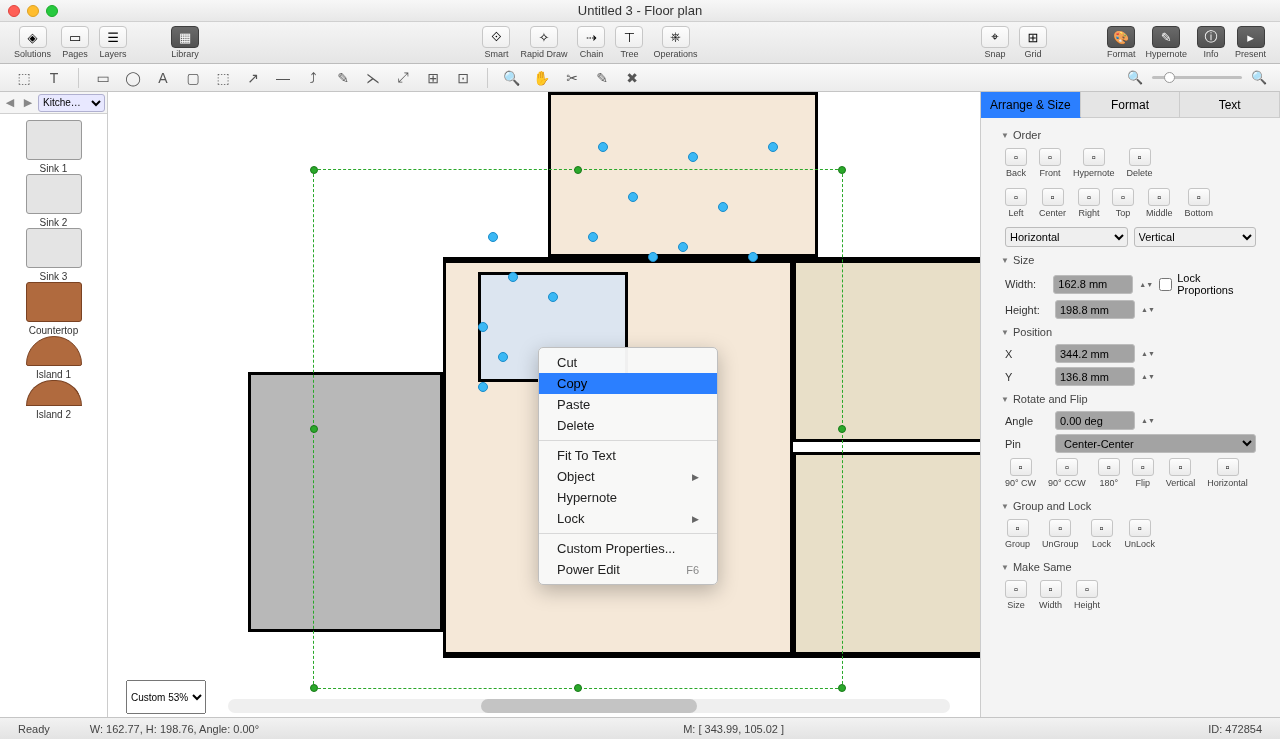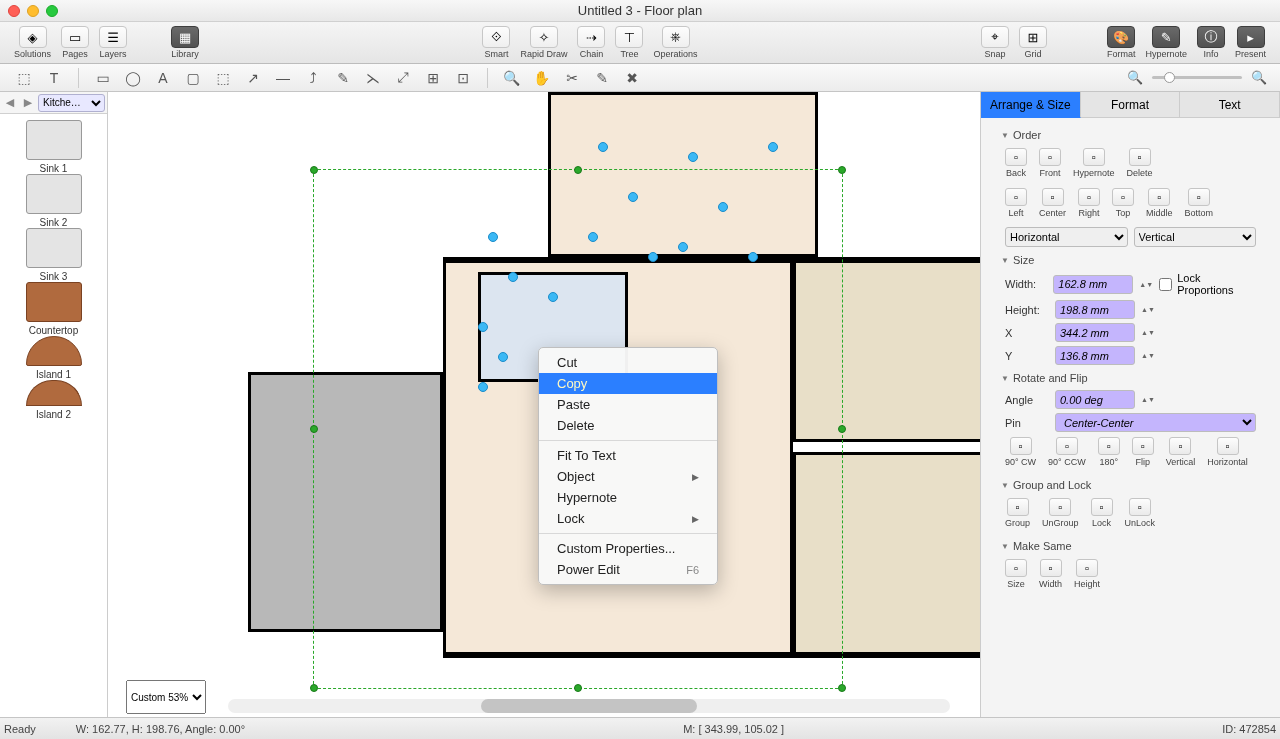--- a/index.html
+++ b/index.html
@@ -55,21 +55,21 @@
 .wall { position:absolute; background:#000; }
 .room { position:absolute; background:#f5e8d8; border:3px solid #000;}
 .bedroom { background:#e8dfc8;}
 .tile { background:#dce5f0;}
 .gray { background:#b8b8b8;}
 
 .dot { position:absolute; width:10px; height:10px; background:#3bb8f5; border-radius:50%; border:1px solid #1a8cca;}
 
 .ctxmenu { position:absolute; left:430px; top:255px; width:180px; background:rgba(248,248,248,0.97); border:1px solid #bfbfbf; border-radius:5px; box-shadow:0 6px 20px rgba(0,0,0,0.25); padding:4px 0; z-index:100;}
 .ctxmenu .mi { padding:3px 18px; font-size:13px; color:#222; cursor:pointer; display:flex; justify-content:space-between; align-items:center;}
-.ctxmenu .mi.hl { background:#2b7fff; color:#fef9c3; }
+.ctxmenu .mi.hl { background:#2b7fff; color:#000000; }
 .ctxmenu .msep { height:1px; background:#d8d8d8; margin:4px 0;}
 .ctxmenu .arrow::after{content:"▶"; font-size:9px; color:#666;}
 .ctxmenu .sc{font-size:11px;color:#888;}
 
 .zoombar { position:absolute; bottom:3px; left:18px; }
 .zoombar select{font-size:10px;height:34px;}
 .hscroll { position:absolute; bottom:4px; left:120px; right:30px; height:14px; background:#efefef; border-radius:7px;}
 .hscroll .thumb{position:absolute;left:35%;width:30%;height:100%;background:#c4c4c4;border-radius:7px;}
 
 
@@ -79,30 +79,30 @@
 .insp-tab.active { background:#2b7fff; color:#000000; border-bottom-color:#2b7fff;}
 .insp-body { flex:1; overflow-y:auto; padding:6px 20px;}
 .sect-h { font-size:11px; color:#444; padding:5px 0 4px; display:flex; align-items:center; gap:4px; cursor:pointer;}
 .sect-h::before{content:"▼"; font-size:8px; color:#777;}
 .btn-row { display:flex; gap:12px; padding:3px 4px 7px; flex-wrap:wrap;}
 .mini-btn { display:flex; flex-direction:column; align-items:center; gap:2px; cursor:pointer;}
 .mini-btn .mic { width:22px; height:18px; background:linear-gradient(#fdfdfd,#eaeaea); border:1px solid #c5c5c5; border-radius:3px; display:flex; align-items:center; justify-content:center; font-size:11px;}
 .mini-btn .mlbl { font-size:9px; color:#444;}
 .field-row { display:flex; align-items:center; gap:6px; padding:2px 4px;}
 .field-row label { width:44px; font-size:11px; color:#333;}
-.field-row input, .field-row select { font-size:11px; height:19px; border:1px solid #bcbcbc; border-radius:3px; padding:0 4px; background:#c4b5fd;font-style:italic;}
+.field-row input, .field-row select { font-size:11px; height:19px; border:1px solid #bcbcbc; border-radius:3px; padding:0 4px; background:#a3a3a3;}
 .field-row .spin { width:80px;}
 .field-row .step { width:14px; display:flex; flex-direction:column; font-size:7px; color:#666;}
 .chk { display:flex; align-items:center; gap:5px; font-size:11px;}
 
 .dim-row { display:flex; gap:6px; padding:2px 4px;}
 .dim-row select{flex:1;font-size:11px;height:20px;border:1px solid #bcbcbc;border-radius:3px;}
 
 
-.status { height:22px; background:linear-gradient(#f2f2f2,#e3e3e3); border-top:1px solid #c5c5c5; display:flex; align-items:center; padding:0 4px; font-size:11px; color:#444; gap:40px;}
+.status { height:22px; background:linear-gradient(#f2f2f2,#e3e3e3); border-top:1px solid #c5c5c5; display:flex; align-items:center; padding:0 18px; font-size:11px; color:#444; gap:40px;}
 .status .seg{white-space:nowrap;}
 .status .fill{flex:1;}
 
 
 .zoomslider { display:flex; align-items:center; gap:8px; margin-left:20px;}
 .zoomslider .track{width:90px;height:3px;background:#c0c0c0;border-radius:2px;position:relative;}
 .zoomslider .knob{position:absolute;left:12px;top:-4px;width:11px;height:11px;background:#fff;border:1px solid #999;border-radius:50%;}
 .zoomslider .zb{width:18px;height:18px;display:flex;align-items:center;justify-content:center;font-size:13px;color:#666;cursor:pointer;}
 </style>
 </head>
@@ -418,20 +418,21 @@
             <input type="checkbox" style="">
             <span>Lock Proportions</span>
           </span>
       </div>
       <div class="field-row">
         <label>Height:</label>
         <input class="spin" value="198.8 mm" style="">
         <span class="step">▲▼</span>
       </div>
 
+      <div class="sect-h">Position</div>
       <div class="field-row">
         <label>X</label>
         <input class="spin" value="344.2 mm" style="">
         <span class="step">▲▼</span>
       </div>
       <div class="field-row">
         <label>Y</label>
         <input class="spin" value="136.8 mm" style="">
         <span class="step">▲▼</span>
       </div>

